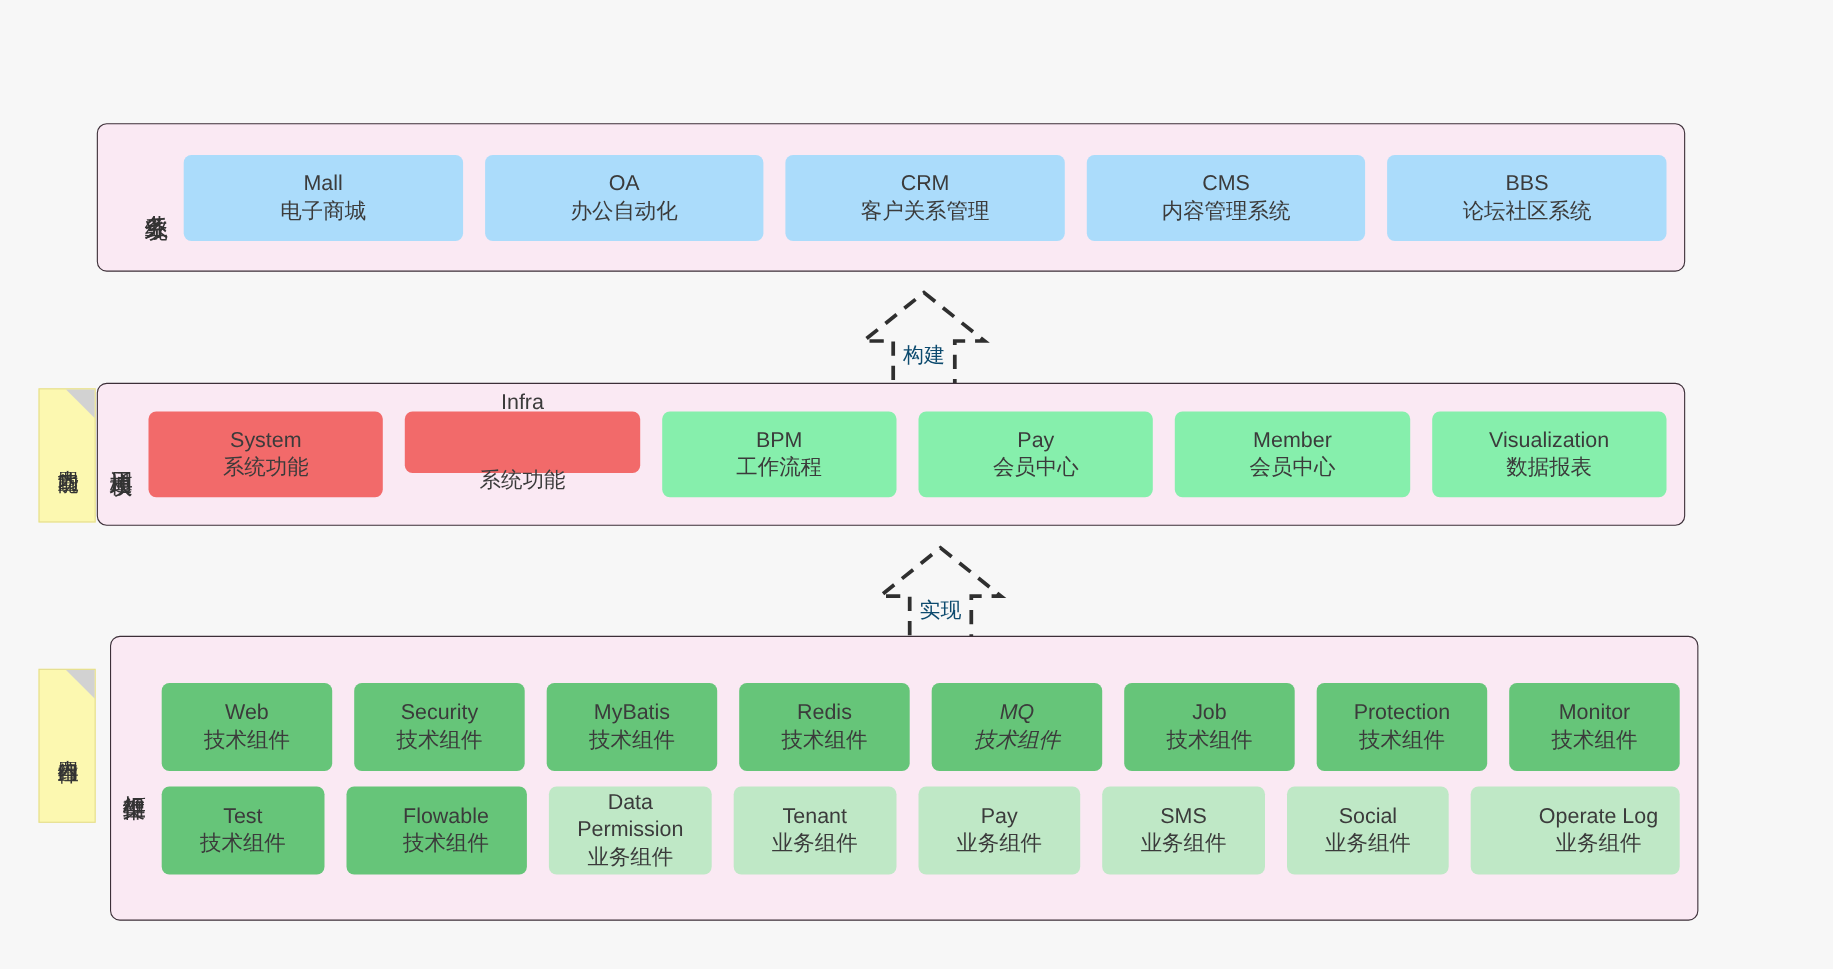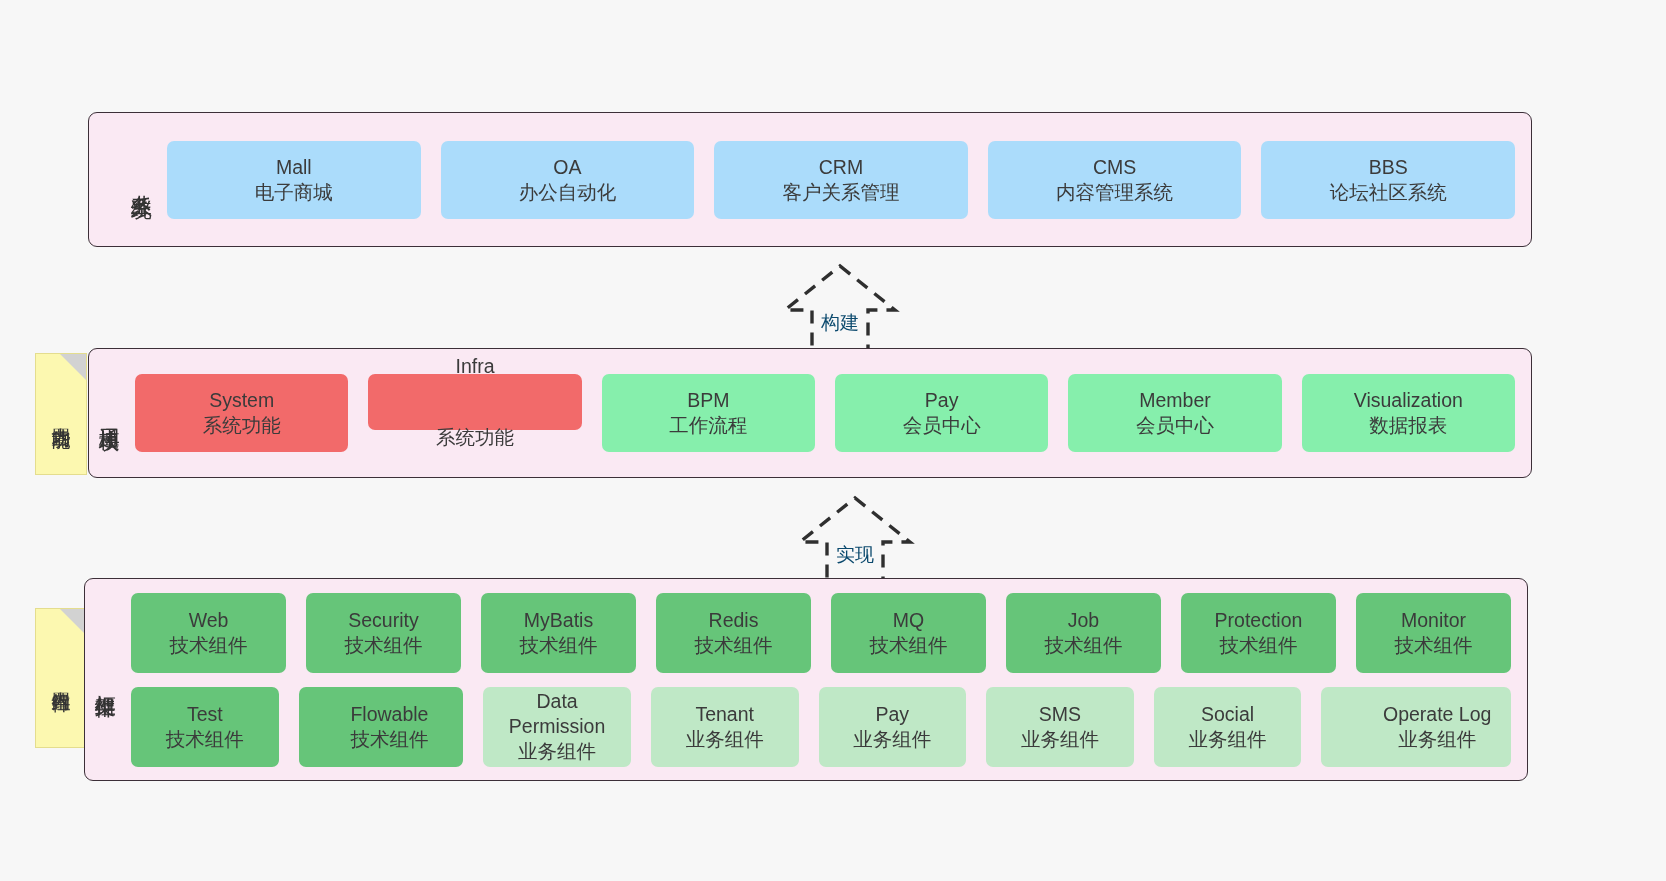--- a/index.html
+++ b/index.html
@@ -206,41 +206,41 @@
     <svg width="170" height="95" viewBox="0 0 170 95" fill="none">
       <path d="M85 8 L140 52 L113 52 L113 92 L57 92 L57 52 L30 52 Z" stroke="#2f2f2f" stroke-width="3.4" fill="none" stroke-dasharray="13 9" stroke-linejoin="miter"></path>
     </svg>
     <span class="alabel">实现</span>
   </div>
 
   <div class="sticky" style="left:35px; top:608px; width:52px; height:140px;">
     <span class="fold"></span>
     <span>内置组件</span>
   </div>
-  <div class="panel" style="left:84px; top:578px; width:1444px; height:203px;">
+  <div class="panel" style="left:100px; top:578px; width:1444px; height:259px;">
     <div class="v-label">框架组件</div>
     <div class="rows">
       <div class="row">
         <div class="card c-green" style="height:80px;">
           <span class="en">Web</span>
           <span class="cn">技术组件</span>
         </div>
         <div class="card c-green" style="height:80px;">
           <span class="en">Security</span>
           <span class="cn">技术组件</span>
         </div>
         <div class="card c-green" style="height:80px;">
           <span class="en">MyBatis</span>
           <span class="cn">技术组件</span>
         </div>
         <div class="card c-green" style="height:80px;">
           <span class="en">Redis</span>
           <span class="cn">技术组件</span>
         </div>
-        <div class="card c-green" style="height:80px;">
+        <div class="card c-green" style="height:80px;font-style:italic;">
           <span class="en">MQ</span>
           <span class="cn">技术组件</span>
         </div>
         <div class="card c-green" style="height:80px;">
           <span class="en">Job</span>
           <span class="cn">技术组件</span>
         </div>
         <div class="card c-green" style="height:80px;">
           <span class="en">Protection</span>
           <span class="cn">技术组件</span>

